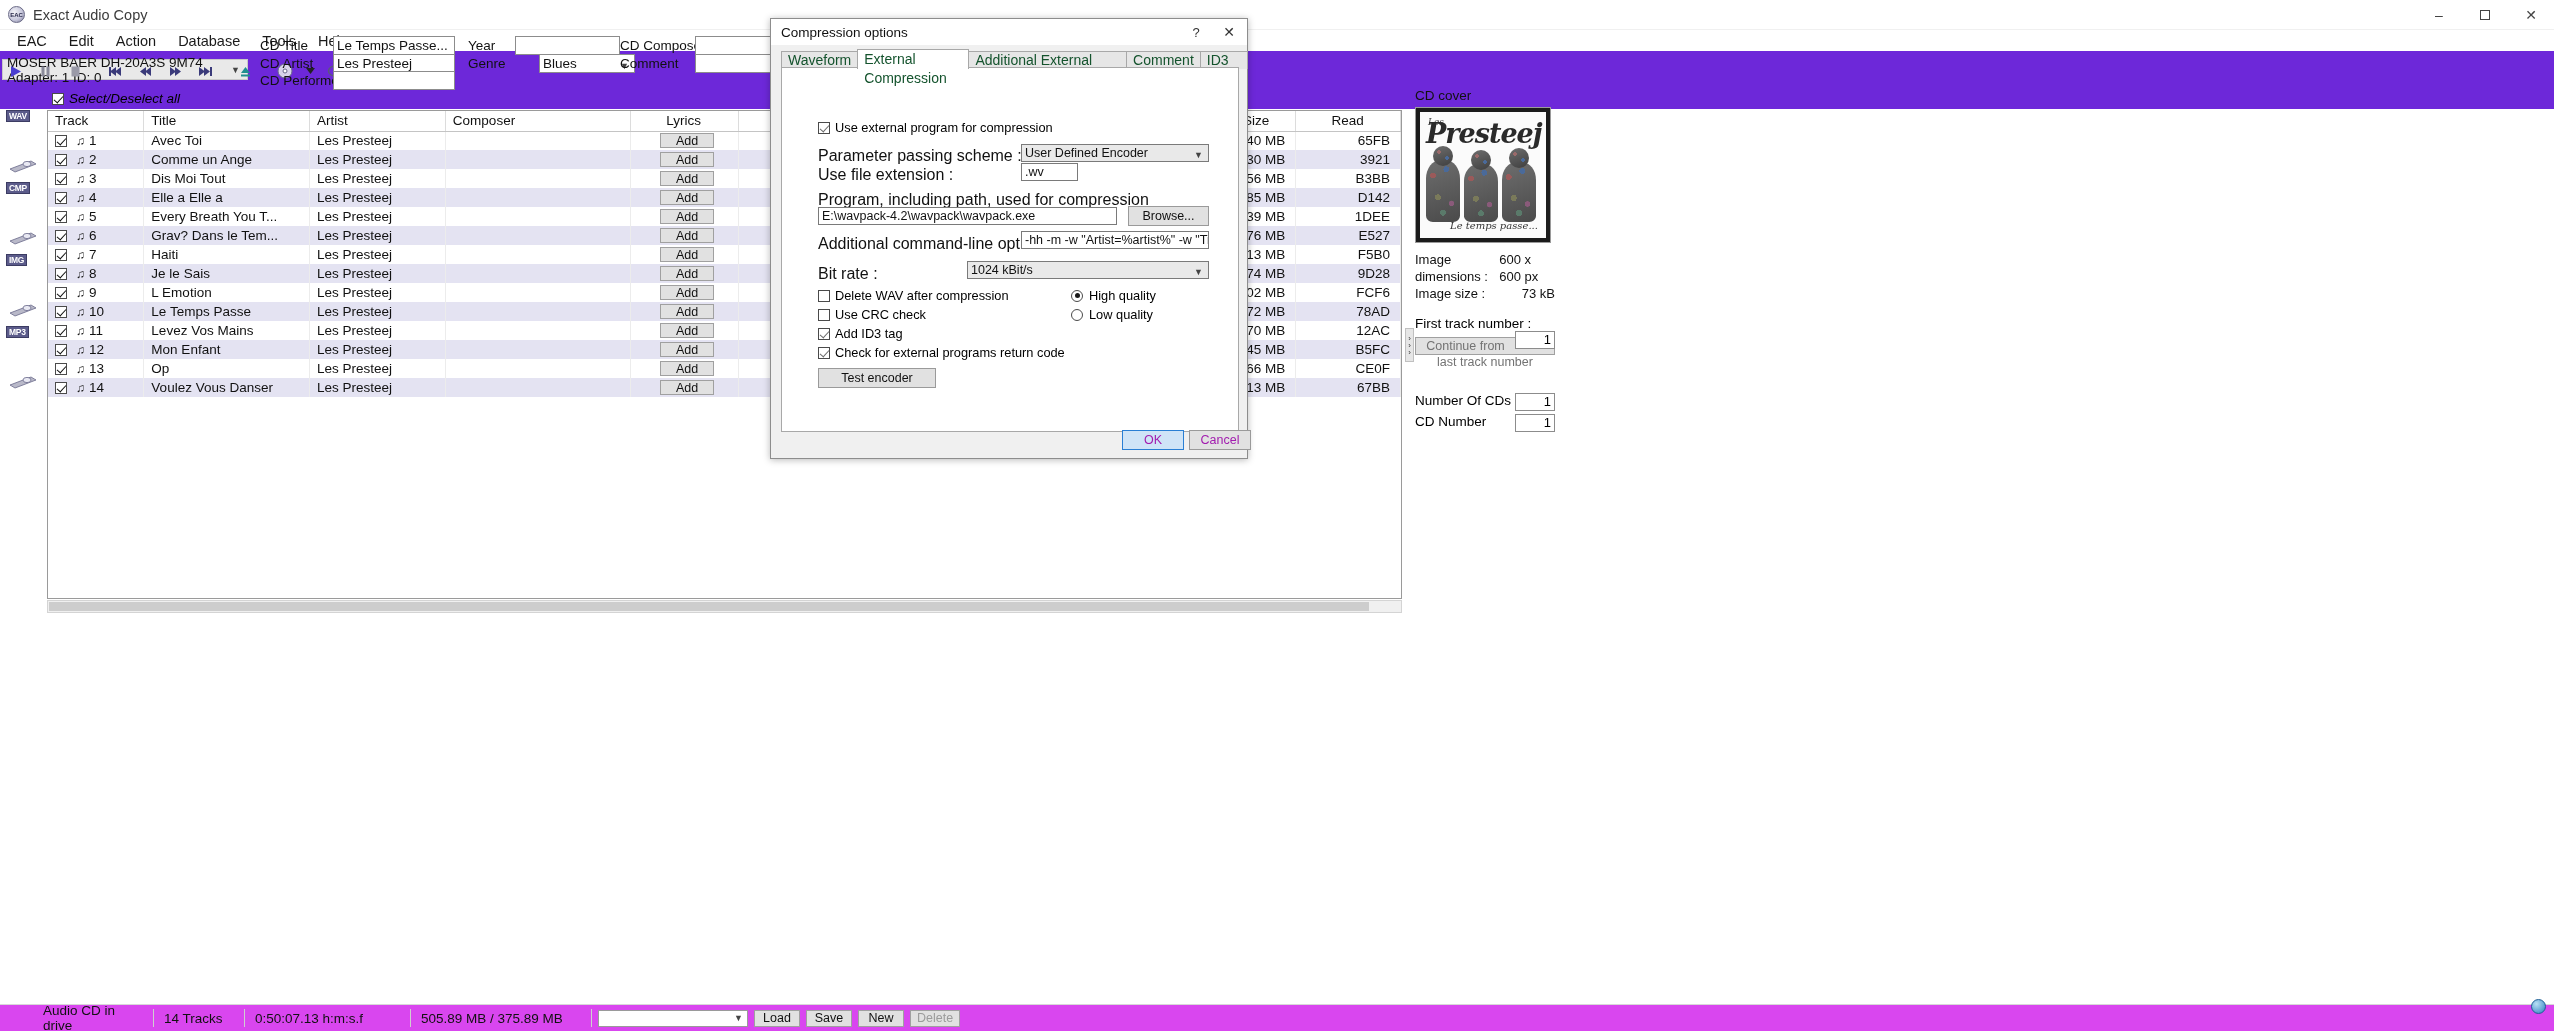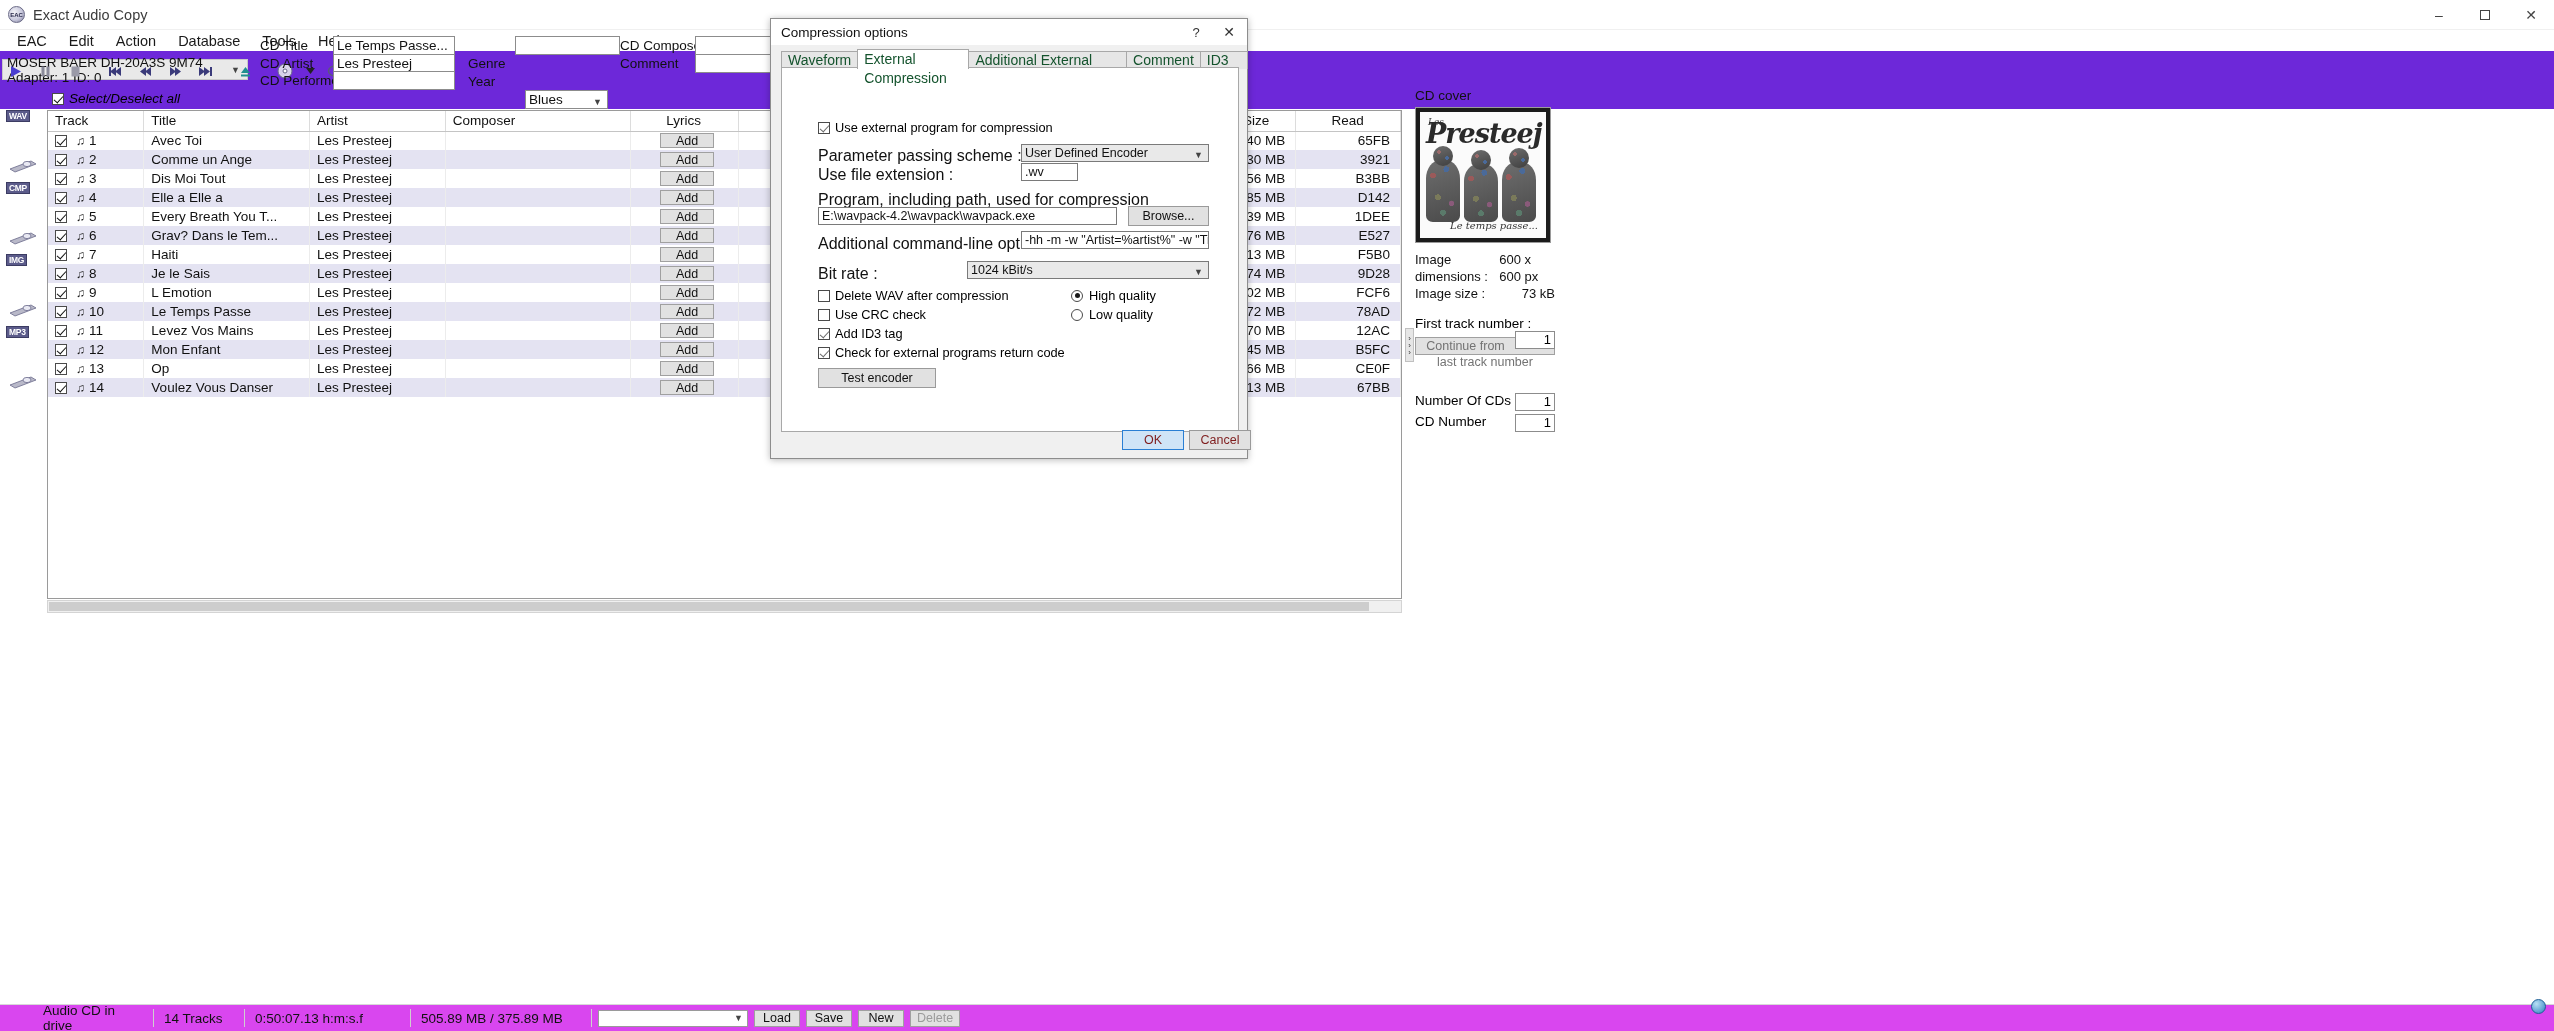--- a/index.html
+++ b/index.html
@@ -250,21 +250,21 @@
     background:#fff; margin-right:6px; position:relative; display:inline-block;
   }
   .radio.on::after {
     content:""; position:absolute; left:2.5px; top:2.5px; width:5px; height:5px;
     border-radius:50%; background:#1a1a1a;
   }
   .dlg-foot { position:absolute; left:0; bottom:0; width:478px; height:32px; }
   .foot-btn {
     position:absolute; width:62px; height:20px; font-size:12.5px;
     display:flex; align-items:center; justify-content:center;
-    background:#e1e1e1; border:1px solid #9a9a9a; color:#7f1d1d;
+    background:#e1e1e1; border:1px solid #9a9a9a; color:#a21caf;
   }
   .foot-btn.primary { background:#cfe4f7; border:1px solid #2a7fd4; }
 </style>
 </head>
 <body>
 
 <div class="titlebar">
   <div class="app-icon">EAC</div>
   <div class="app-title">Exact Audio Copy</div>
   <div class="win-buttons">
@@ -365,25 +365,25 @@
 
 <div class="meta-label" style="left:260px; top:38px;">CD Title</div>
 <div class="meta-input" style="left:333px; top:36px; width:122px;">Le Temps Passe...</div>
 
 <div class="meta-label" style="left:260px; top:56px;">CD Artist</div>
 <div class="meta-input" style="left:333px; top:54px; width:122px;">Les Presteej</div>
 
 <div class="meta-label" style="left:260px; top:73px;">CD Performer</div>
 <div class="meta-input" style="left:333px; top:71px; width:122px;"></div>
 
-<div class="meta-label" style="left:468px; top:38px;margin-top:36px;">Year</div>
+<div class="meta-label" style="left:468px; top:38px;">Year</div>
 <div class="meta-input" style="left:515px; top:36px; width:105px;"></div>
 
 <div class="meta-label" style="left:468px; top:56px;">Genre</div>
-<div class="meta-combo" style="left:525px; top:54px; width:83px;margin-top:36px;">
+<div class="meta-combo" style="left:539px; top:54px; width:96px;">
   <span>Blues</span>
   <span class="caret">▼</span>
 </div>
 
 <div class="meta-label" style="left:620px; top:38px;">CD Composer</div>
 <div class="meta-input" style="left:695px; top:36px; width:110px;"></div>
 
 <div class="meta-label" style="left:620px; top:56px;">Comment</div>
 <div class="meta-input" style="left:695px; top:54px; width:110px;"></div>
 

